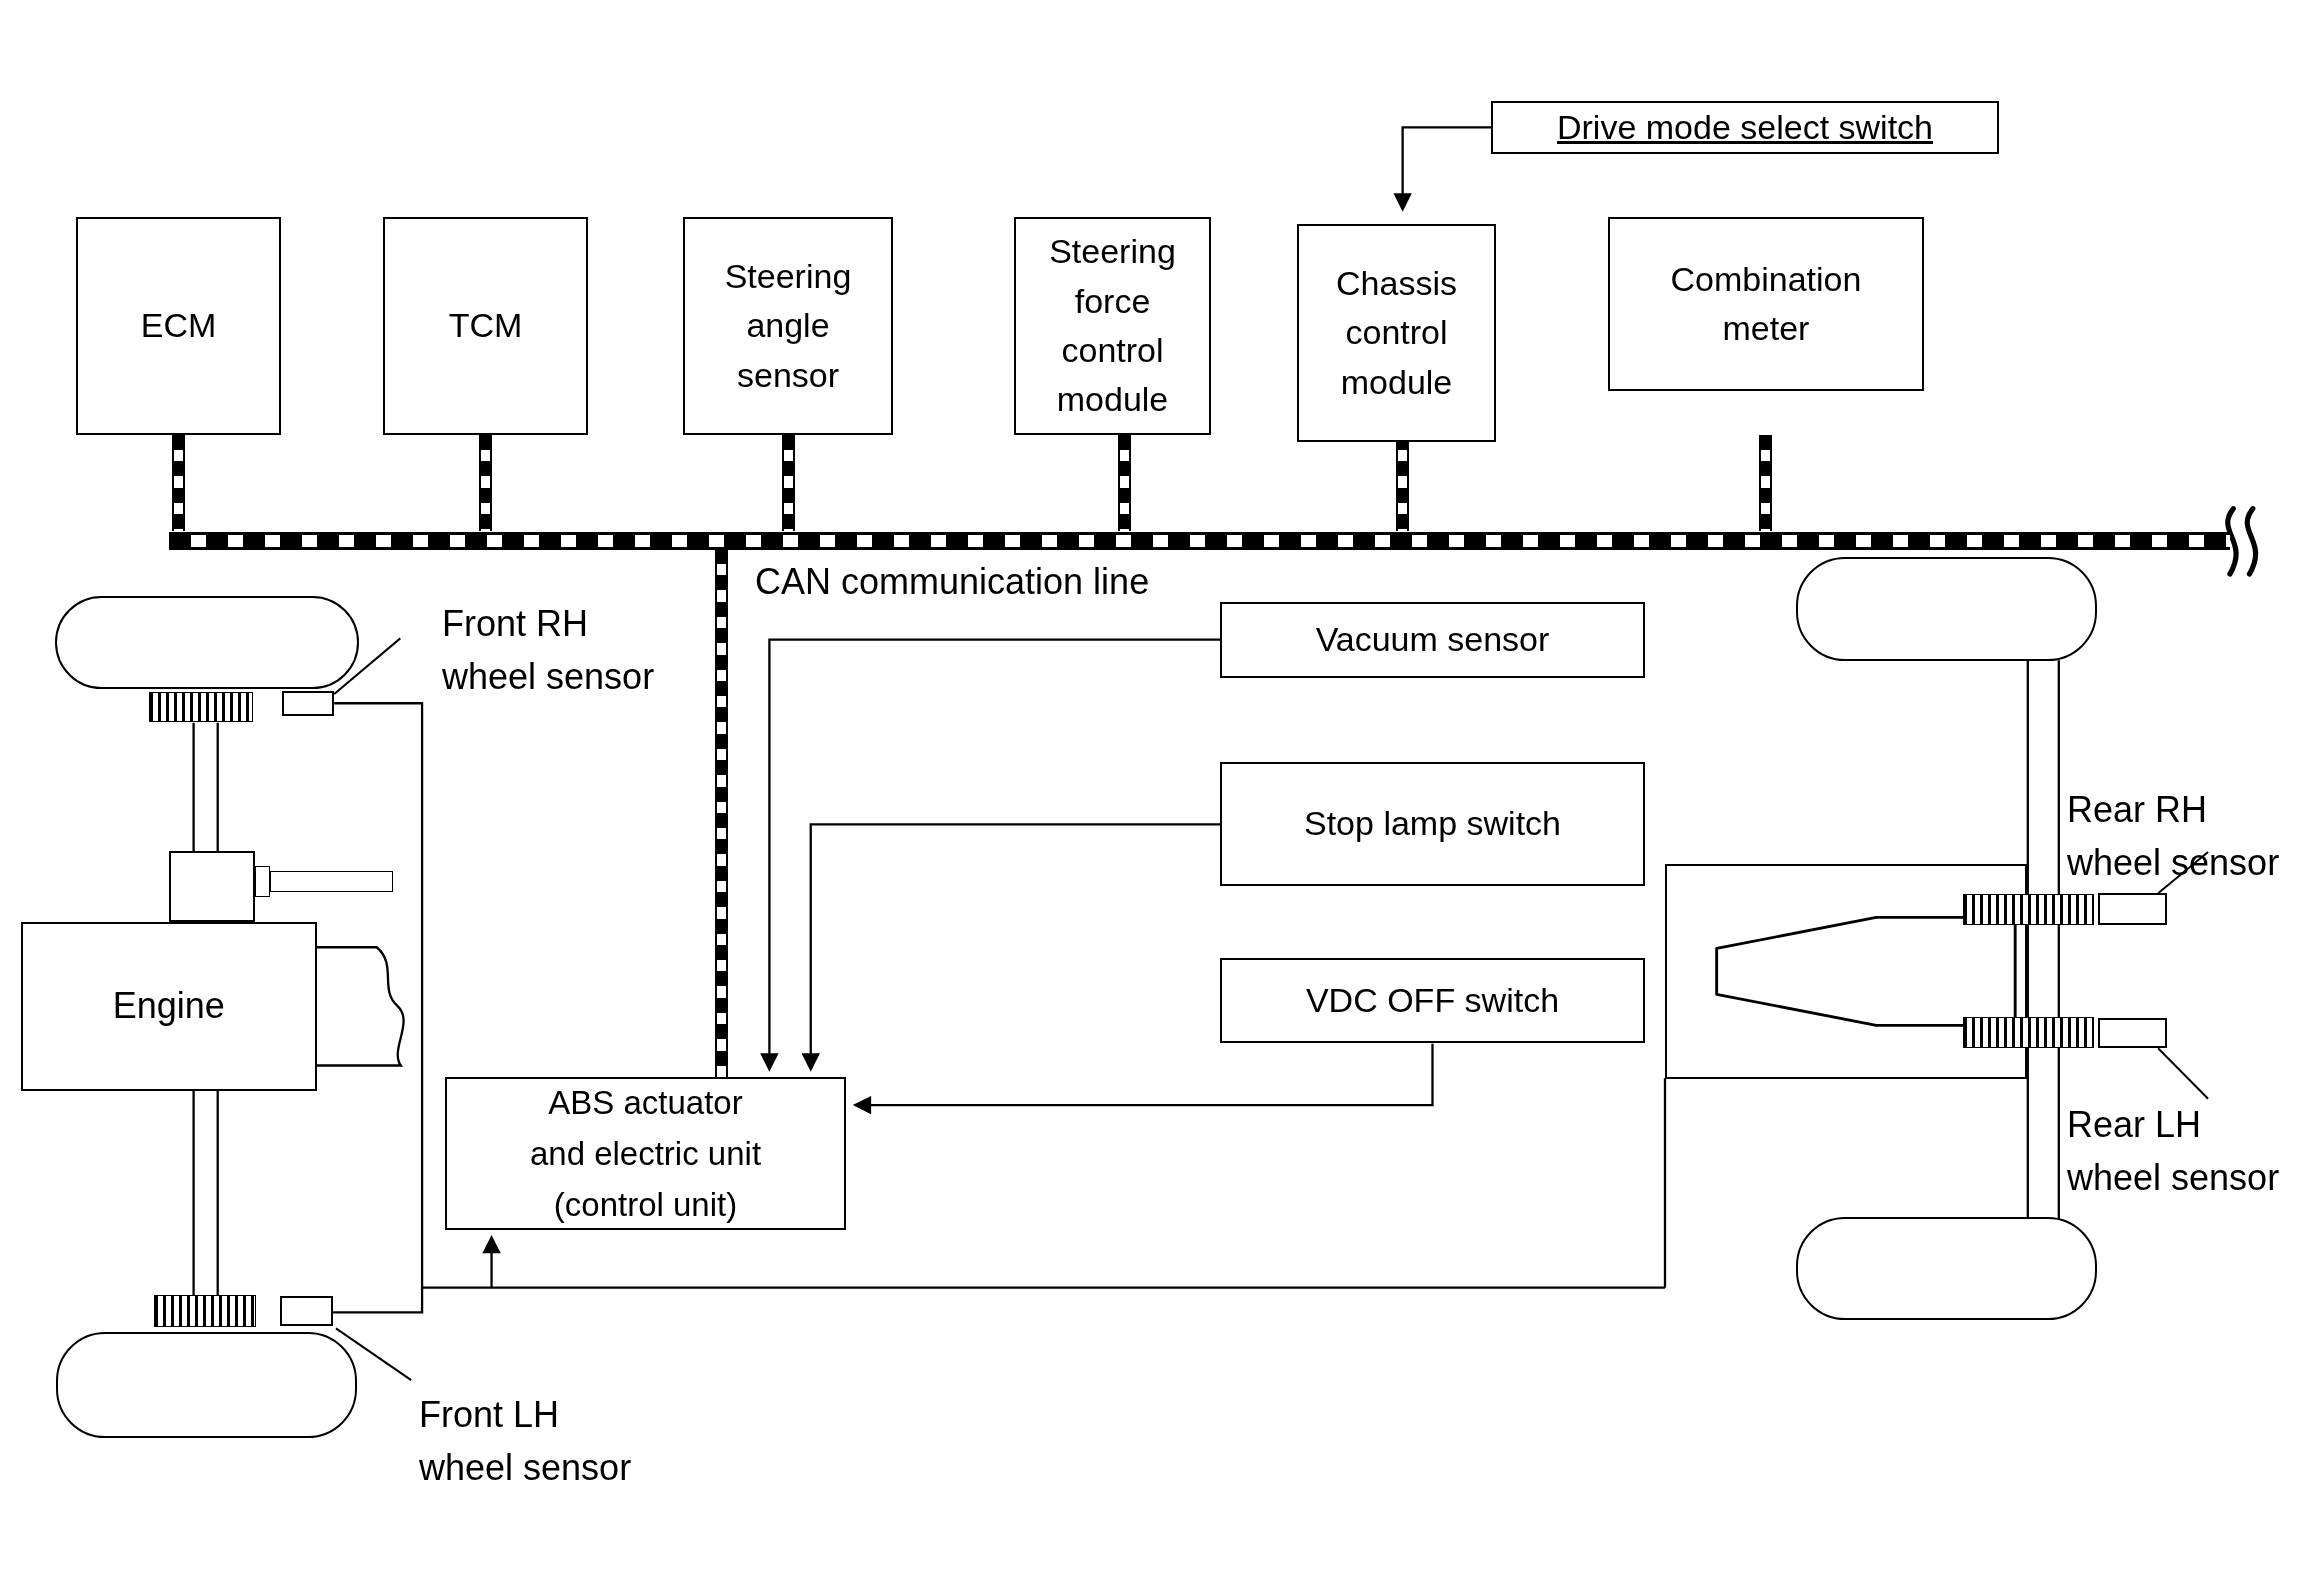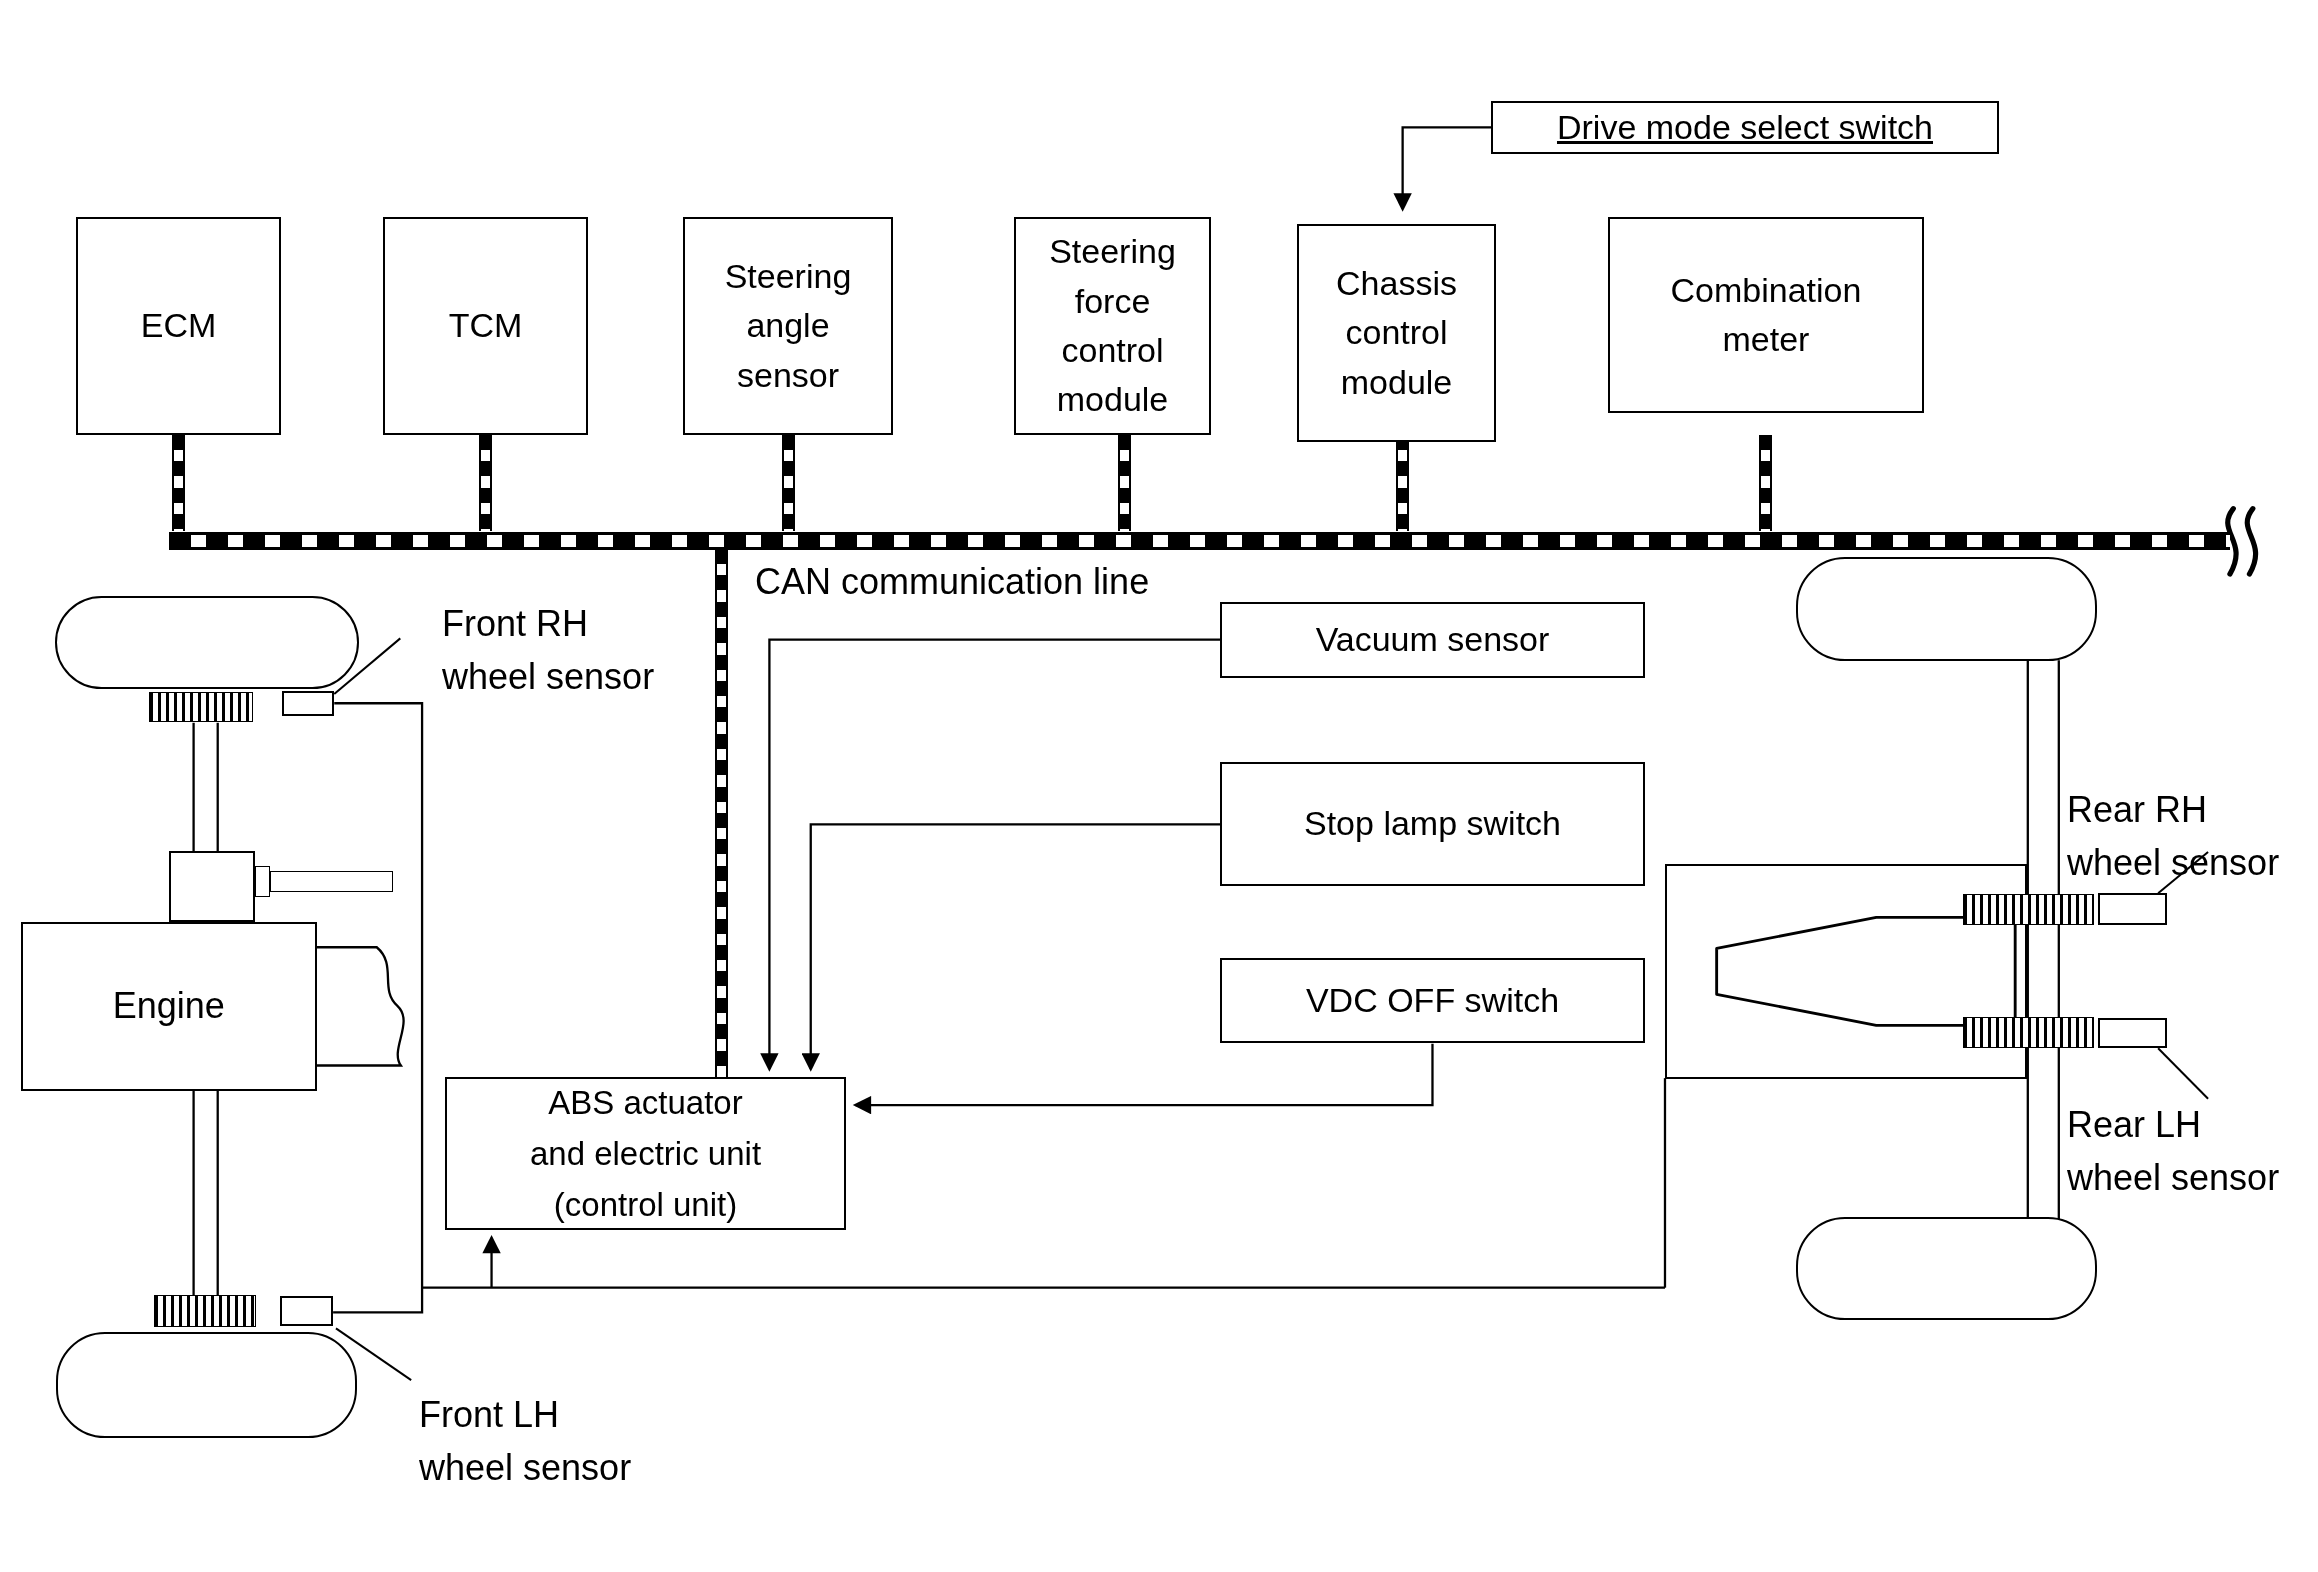--- a/index.html
+++ b/index.html
@@ -104,21 +104,21 @@
   <div class="can-drop" style="left:1118px; top:435px; height:96px;"></div>
   <div class="can-drop" style="left:1396px; top:435px; height:96px;"></div>
   <div class="can-drop" style="left:1759px; top:435px; height:96px;"></div>
   <div class="can-drop" style="left:715px; top:549px; height:528px;"></div>
 
   <div class="node" style="left:76px; top:217px; width:205px; height:218px;text-align:center;">ECM</div>
   <div class="node" style="left:383px; top:217px; width:205px; height:218px;">TCM</div>
   <div class="node" style="left:683px; top:217px; width:210px; height:218px; padding:0 17px;">Steering angle sensor</div>
   <div class="node" style="left:1014px; top:217px; width:197px; height:218px; padding:16px 25px;">Steering force control module</div>
   <div class="node" style="left:1297px; top:224px; width:199px; height:218px; padding:4px 23px;">Chassis control module</div>
-  <div class="node" style="left:1608px; top:217px; width:316px; height:196px; padding:0 47px;">Combination meter</div>
+  <div class="node" style="left:1608px; top:217px; width:316px; height:174px; padding:0 47px;">Combination meter</div>
 
   <div class="node thin" style="left:1491px; top:101px; width:508px; height:53px;text-decoration:underline;">Drive mode select switch</div>
 
   <div class="lbl" style="left:755px; top:555px;">CAN communication line</div>
 
   <div class="node" style="left:1220px; top:602px; width:425px; height:76px;">Vacuum sensor</div>
   <div class="node" style="left:1220px; top:762px; width:425px; height:124px;">Stop lamp switch</div>
   <div class="node" style="left:1220px; top:958px; width:425px; height:85px;">VDC OFF switch</div>
 
   <div class="node abs-box" style="left:445px; top:1077px; width:401px; height:153px; flex-direction:column;text-align:right;">

